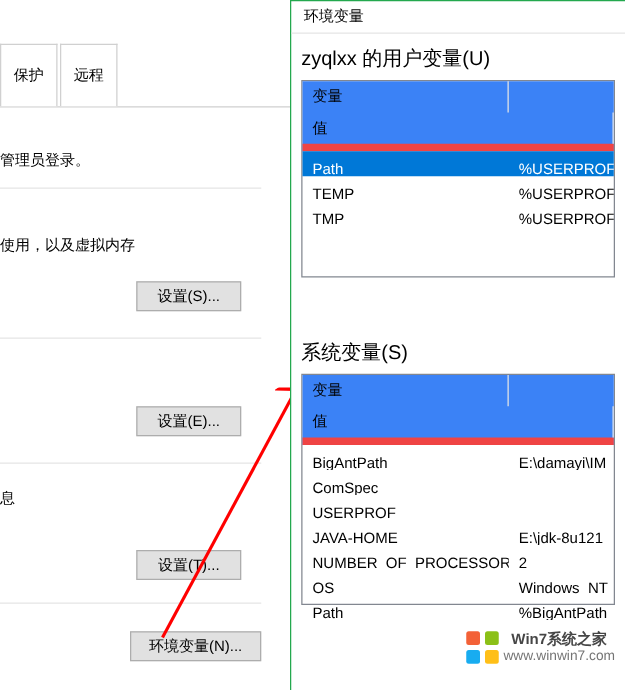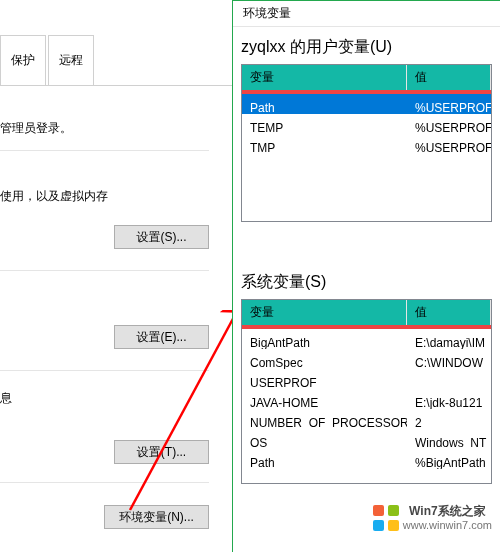--- a/index.html
+++ b/index.html
@@ -35,22 +35,22 @@
     padding: 16px 10px;
     border: 1px solid #d0d0d0;
     border-bottom: none;
     background: #fff;
     font-size: 12px;
   }
   .bg-text-1 { position: absolute; left: 0; top: 120px; }
   .bg-text-2 { position: absolute; left: 0; top: 188px; }
   .bg-btn {
     position: absolute;
-    right: 23px;
-    width: 95px;
+    right: 39px;
+    width: 84px;
     height: 24px;
     background: #e1e1e1;
     border: 1px solid #adadad;
     font-size: 12px;
     text-align: center;
     line-height: 22px;
     cursor: pointer;
   }
   .bg-divider {
     position: absolute;
@@ -84,22 +84,23 @@
     margin-bottom: 6px;
   }
   .table {
     border: 1px solid #828790;
     background: #fff;
   }
   .table-user { height: 158px; }
   .table-sys { height: 185px; }
   .thead {
     display: flex;
-    background: #14b8a6;
-    border-bottom: 4px solid #ef4444;
+    background: #3b82f6;
+    border-bottom: 6px solid #ef4444;
+    flex-direction: column;
   }
   .th {
     padding: 4px 8px;
     font-size: 12px;
     border-right: 1px solid #e5e5e5;
   }
   .th.col1 { width: 165px; }
   .th.col2 { flex: 1; }
   .tbody { }
   .tr {
@@ -221,21 +222,20 @@
         <div class="th col1">变量</div>
         <div class="th col2">值</div>
       </div>
       <div class="tbody" id="sys-tbody">
           <div class="tr">
             <div class="td col1">BigAntPath</div>
             <div class="td col2">E:\damayi\IM</div>
           </div>
           <div class="tr">
             <div class="td col1">ComSpec</div>
-            <div class="td col2">C:\WINDOW</div>
           </div>
           <div class="tr">
             <div class="td col1">USERPROF</div>
             <div class="td col2"></div>
           </div>
           <div class="tr">
             <div class="td col1">JAVA-HOME</div>
             <div class="td col2">E:\jdk-8u121</div>
           </div>
           <div class="tr">

